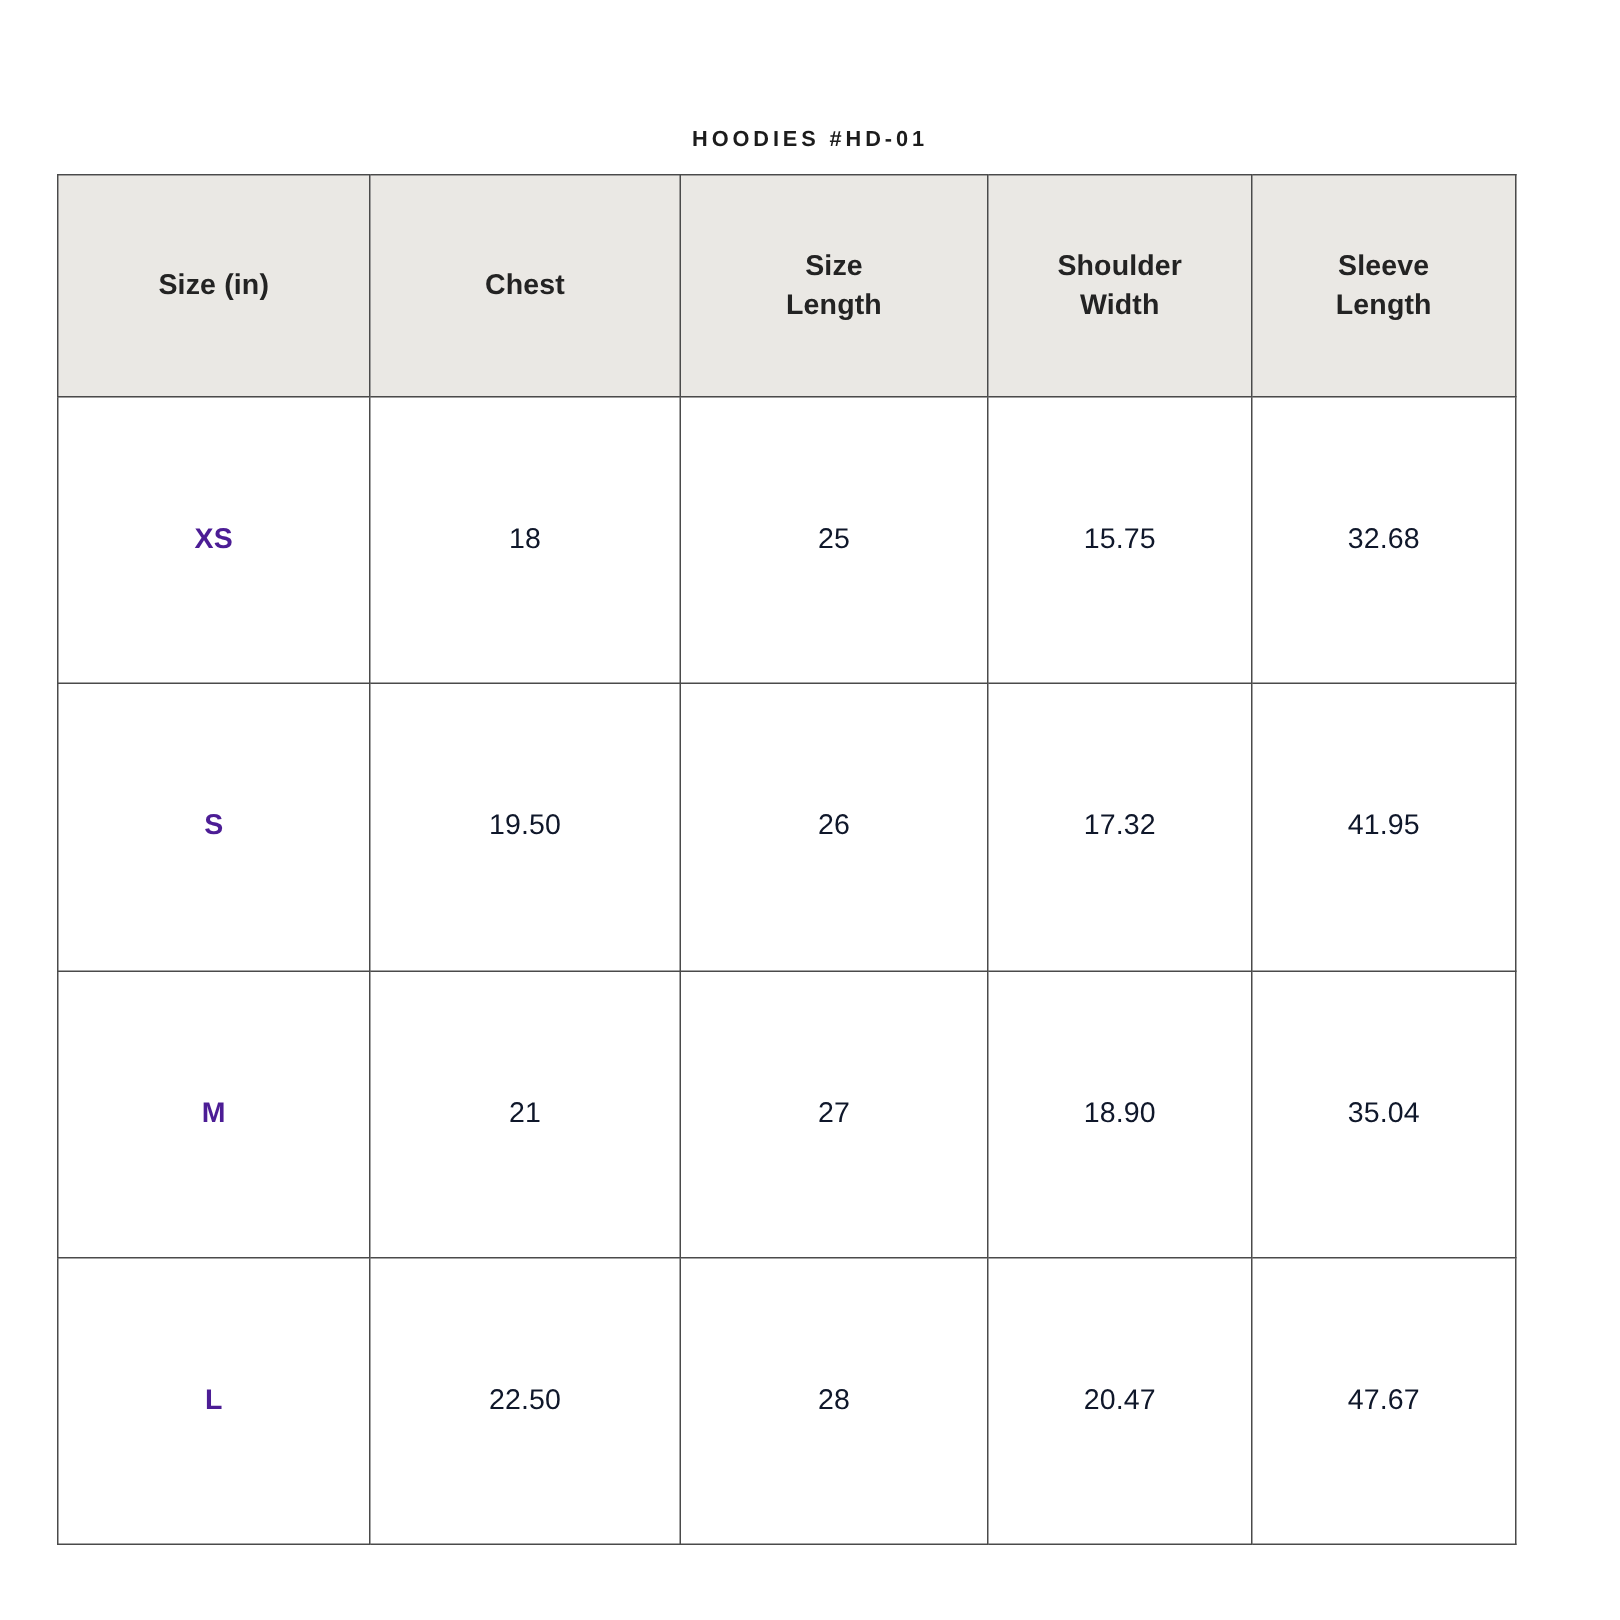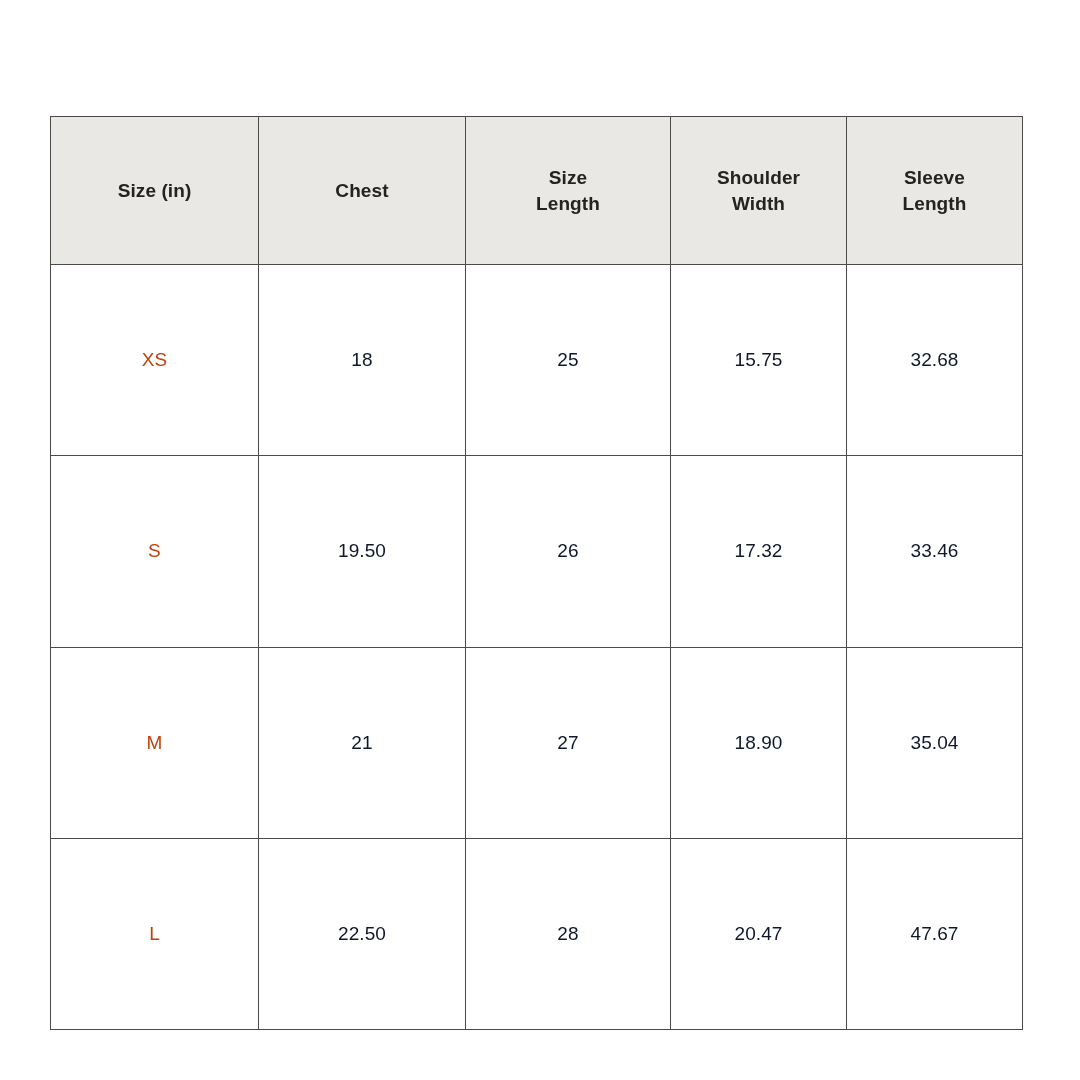--- a/index.html
+++ b/index.html
@@ -35,21 +35,21 @@
     letter-spacing: 2.6px;
     color: #1c1c1c;
     text-transform: uppercase;
     line-height: 1;
     white-space: nowrap;
   }
 
   
   .size-table-wrap {
     position: absolute;
-    left: 50px;
+    left: 38px;
     top: 116px;
     width: 972px;
     height: 914px;
   }
 
   table.size-table {
     width: 972px;
     height: 914px;
     border-collapse: collapse;
     table-layout: fixed;
@@ -87,29 +87,30 @@
   table.size-table tbody tr {
     height: 128px;
   }
   table.size-table tbody td {
     font-size: 19px;
     font-weight: normal;
     color: #0f172a;
     letter-spacing: 0.1px;
   }
   table.size-table tbody td.size-cell {
-    font-weight: normal;
-    color: #c2410c;
+    font-weight: bold;
+    color: #4c1d95;
   }
 </style>
 </head>
 <body>
 
 <div class="page">
 
+  <div class="chart-title">HOODIES #HD-01</div>
 
   <div class="size-table-wrap">
     <table class="size-table">
       <colgroup>
         <col class="c-size">
         <col class="c-2">
         <col class="c-3">
         <col class="c-4">
         <col class="c-5">
       </colgroup>
@@ -141,21 +142,21 @@
           <td>18</td>
           <td>25</td>
           <td>15.75</td>
           <td>32.68</td>
         </tr>
         <tr>
           <td class="size-cell">S</td>
           <td>19.50</td>
           <td>26</td>
           <td>17.32</td>
-          <td>33.46</td>
+          <td>41.95</td>
         </tr>
         <tr>
           <td class="size-cell">M</td>
           <td>21</td>
           <td>27</td>
           <td>18.90</td>
           <td>35.04</td>
         </tr>
         <tr>
           <td class="size-cell">L</td>

